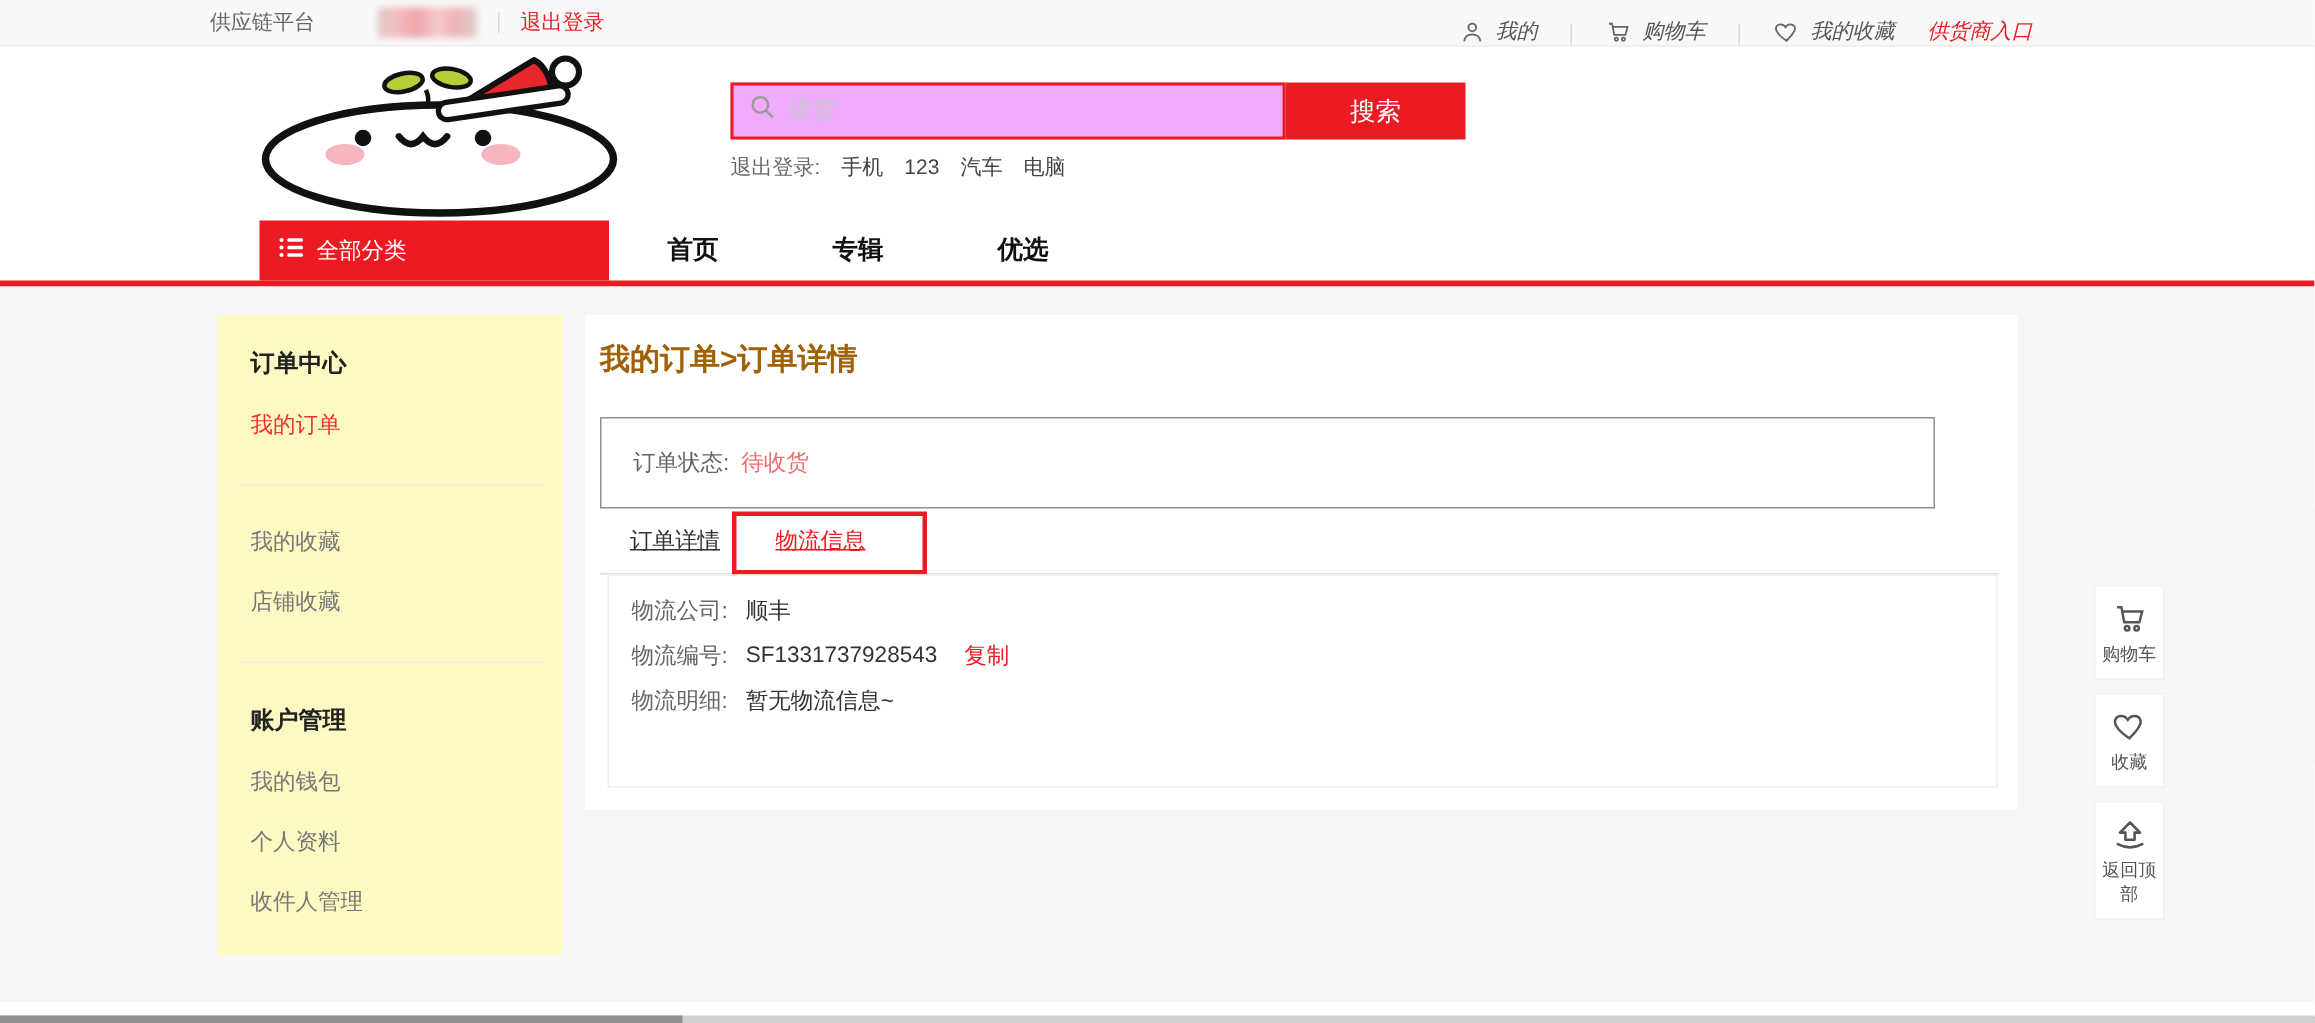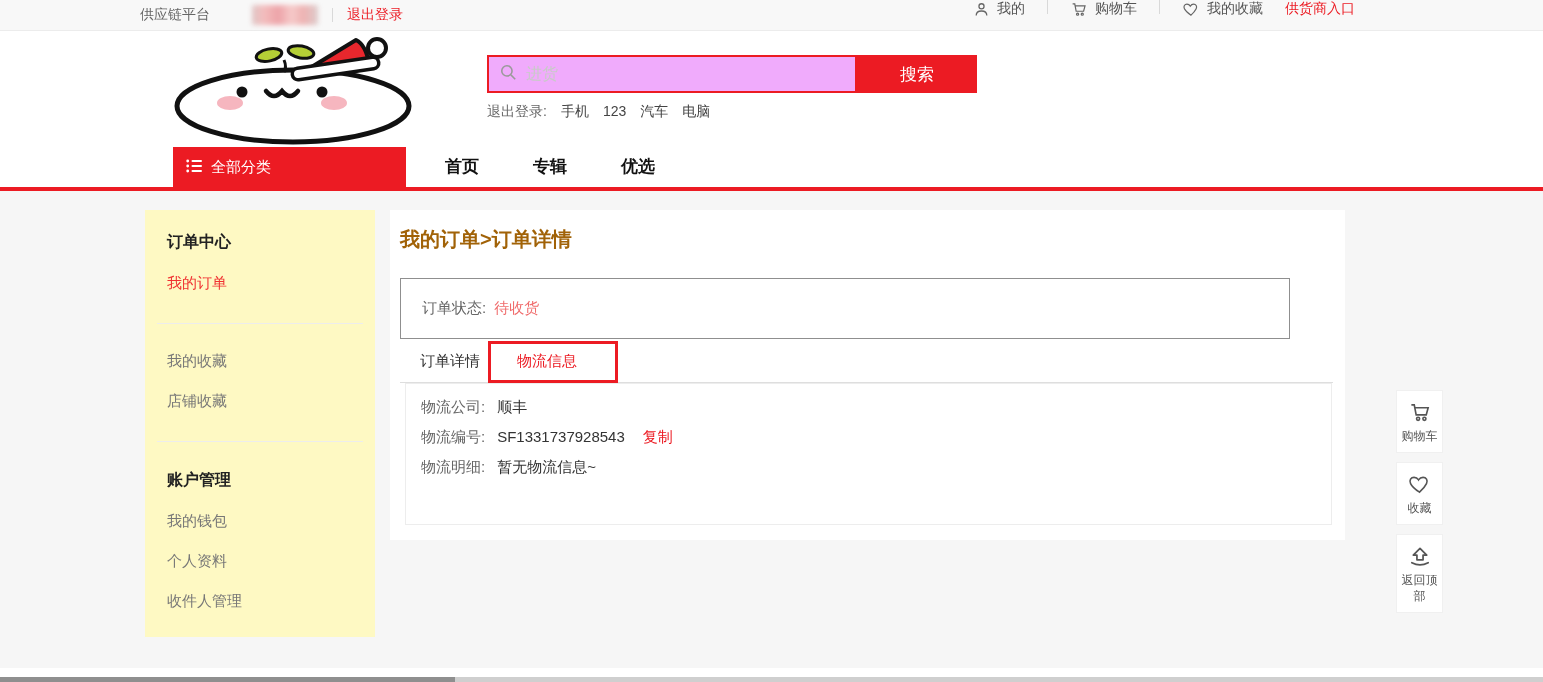--- a/index.html
+++ b/index.html
@@ -19,21 +19,21 @@
   }
   .topbar-left { position:absolute; left:140px; top:0; height:30px; display:flex; align-items:center; }
   .user-blur {
     width:66px; height:20px; margin-left:42px; border-radius:2px;
     background:
       linear-gradient(90deg,#dfc6c6 0%,#f3bdbd 18%,#eda3a8 40%,#f6caca 60%,#eeb2b2 78%,#ddcccc 100%);
     filter: blur(2.5px);
   }
   .tb-sep { width:1px; height:14px; background:#d9d9d9; margin:0 14px; }
   .logout { color:#ec1b23; cursor:pointer; }
-  .topbar-right { position:absolute; right:188px; top:0; height:30px; display:flex; align-items:flex-start; }
+  .topbar-right { position:absolute; right:188px; top:0; height:30px; display:flex; align-items:flex-end;font-style:italic; }
   .tb-item { display:flex; align-items:center; gap:7px; cursor:pointer; color:#555; }
   .tb-item svg { display:block; }
   .tb-sep2 { width:1px; height:14px; background:#d9d9d9; margin:0 22px; }
   .supplier { color:#ec1b23; margin-left:22px; cursor:pointer; }
   
   .logo { position:absolute; left:170px; top:33px; width:245px; height:114px; cursor:pointer; }
   .search-wrap { position:absolute; left:487px; top:55px; width:490px; height:38px; display:flex; }
   .search-box {
     width:370px; height:38px; border:2px solid #ec1b23; background:#f0abfc;
     display:flex; align-items:center; padding-left:10px;
@@ -48,21 +48,21 @@
     border:none; cursor:pointer; font-family:inherit;
   }
   .hot-search { position:absolute; left:487px; top:103px; font-size:14px; color:#666; display:flex; gap:14px; }
   .hot-search .hs-item { color:#444; cursor:pointer; }
   
   .nav-row { position:absolute; top:147px; left:0; width:1543px; height:40px; background:#fff;margin-left:28px; }
   .all-cats {
     position:absolute; left:145px; top:0; width:233px; height:40px; background:#ec1b23;
     color:#fff; display:flex; align-items:center; gap:9px; padding-left:13px; font-size:15px; cursor:pointer;
   }
-  .nav-links { position:absolute; left:417px; top:0; height:40px; display:flex; gap:54px; }
+  .nav-links { position:absolute; left:417px; top:0; height:40px; display:flex; gap:76px; }
   .nav-link { font-size:17px; font-weight:bold; color:#111; line-height:40px; cursor:pointer; }
   .red-line { position:absolute; top:187px; left:0; width:1543px; height:4px; background:#ec1b23; }
   
   .content-bg { position:absolute; top:191px; left:0; width:1543px; height:477px; background:#f6f6f6; }
   
   .sidebar {
     position:absolute; left:145px; top:210px; width:230px; height:427px; background:#fef9c3;
     padding:22px 0 0 22px; font-size:15px;
   }
   .sb-title { font-size:16px; font-weight:bold; color:#222; }
@@ -73,21 +73,21 @@
   .main-panel { position:absolute; left:390px; top:210px; width:955px; height:330px; background:#fff; }
   .breadcrumb { position:absolute; left:10px; top:16px; font-size:20px; font-weight:bold; color:#a16207; cursor:pointer; }
   .status-box {
     position:absolute; left:10px; top:68px; width:890px; height:61px;
     border:1px solid #8f8f8f; background:#fff; display:flex; align-items:center; padding-left:21px;
     font-size:15px;
   }
   .status-label { color:#666; }
   .status-value { color:#f06c6c; margin-left:8px; }
   .tab-row { position:absolute; left:10px; top:129px; width:933px; height:44px; border-bottom:1px solid #dedede; }
-  .tab { position:absolute; top:0; line-height:44px; font-size:15px; cursor:pointer; }
+  .tab { position:absolute; top:0; line-height:44px; font-size:15px; cursor:pointer;text-decoration:underline; }
   .tab-1 { left:20px; color:#333; }
   .tab-2 { left:117px; color:#ec1b23; }
   .tab2-underline { position:absolute; left:108px; top:41px; width:80px; height:3px; background:#ec1b23; }
   .annotation-rect {
     position:absolute; left:98px; top:131px; width:130px; height:42px;
     border:3px solid #ec1b23; pointer-events:none;
   }
   .logi-box {
     position:absolute; left:15px; top:173px; width:927px; height:142px;
     border:1px solid #ededed; background:#fff; padding:14px 0 0 15px; font-size:15px;

